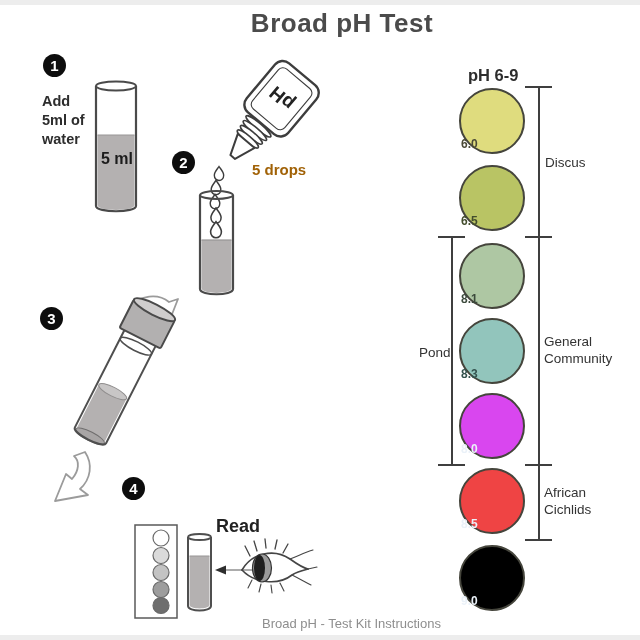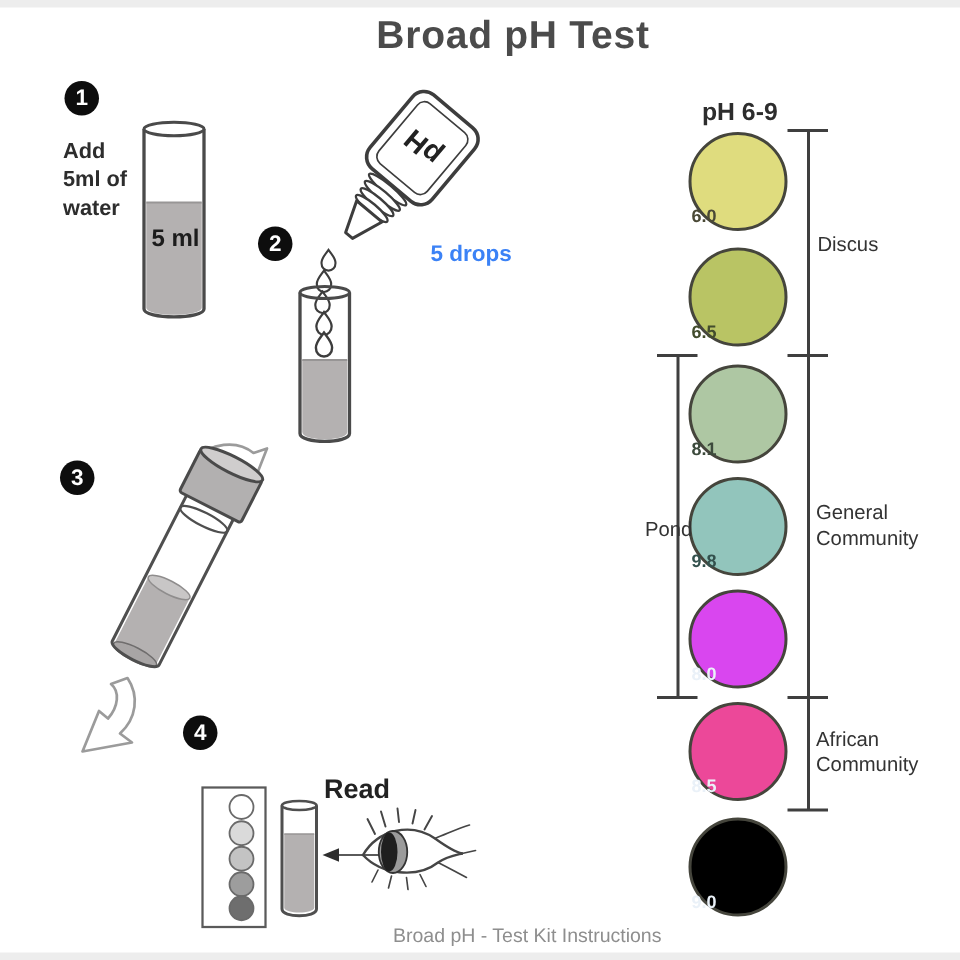--- a/index.html
+++ b/index.html
@@ -5,21 +5,21 @@
   html,body{margin:0;padding:0;}
   body{width:640px;height:640px;background:#ffffff;position:relative;overflow:hidden;
        font-family:"Liberation Sans", sans-serif;color:#2d2d2d;}
   .film-strip{position:absolute;left:0;right:0;height:5px;background:#ededed;}
   .title{position:absolute;top:8px;left:44px;right:0;text-align:center;
          font-size:26px;font-weight:bold;color:#4b4b4b;letter-spacing:0.5px;}
   .caption{position:absolute;top:616px;left:262px;font-size:13px;color:#8e8e8e;white-space:nowrap;}
   .badge{position:absolute;width:23px;height:23px;border-radius:50%;background:#0d0d0d;color:#fff;
          font-weight:bold;font-size:15px;display:flex;align-items:center;justify-content:center;z-index:5;}
   .instr{position:absolute;left:42px;top:92px;font-size:14.5px;line-height:19px;font-weight:600;color:#2d2d2d;}
-  .drops-label{position:absolute;left:252px;top:161px;font-size:15px;font-weight:600;color:#3b82f6;z-index:5;margin-left:35px;}
+  .drops-label{position:absolute;left:252px;top:161px;font-size:15px;font-weight:600;color:#a16207;z-index:5;}
   .read-label{position:absolute;left:216px;top:516px;font-size:18px;font-weight:bold;color:#222;z-index:5;}
   .scale-header{position:absolute;left:468px;top:56px;font-size:16.5px;font-weight:bold;color:#2d2d2d;margin-top:10px;}
   .scale-circle{position:absolute;left:459px;width:66px;height:66px;border-radius:50%;
                 border:2px solid #45453c;box-sizing:border-box;}
   .scale-ph{position:absolute;bottom:1px;left:0;right:0;font-size:12px;font-weight:bold;}
   .vline{position:absolute;width:2px;background:#3f3f3f;}
   .hcap{position:absolute;width:27px;height:2px;background:#3f3f3f;}
   .group-label{position:absolute;font-size:13.5px;color:#333;font-weight:500;line-height:17px;}
   svg{position:absolute;overflow:visible;}
 </style>
@@ -149,39 +149,39 @@
 <div class="scale-circle" style="top: 88px; background-color: rgb(223, 220, 126);">
   <span class="scale-ph" style="color: rgb(74, 73, 54);">6.0</span>
 </div>
 <div class="scale-circle" style="top: 165px; background-color: rgb(185, 196, 100);">
   <span class="scale-ph" style="color: rgb(67, 77, 45);">6.5</span>
 </div>
 <div class="scale-circle" style="top: 243px; background-color: rgb(174, 199, 163);">
   <span class="scale-ph" style="color: rgb(60, 74, 60);">8.1</span>
 </div>
 <div class="scale-circle" style="top: 318px; background-color: rgb(146, 197, 188);">
-  <span class="scale-ph" style="color: rgb(51, 81, 77);">9.8</span>
+  <span class="scale-ph" style="color: rgb(51, 81, 77);">8.3</span>
 </div>
 <div class="scale-circle" style="top: 393px; background-color: #d946ef;">
   <span class="scale-ph" style="color: rgb(234, 241, 248);">8.0</span>
 </div>
-<div class="scale-circle" style="top: 468px; background-color: #ec4899;">
+<div class="scale-circle" style="top: 468px; background-color: #ef4444;">
   <span class="scale-ph" style="color: rgb(234, 241, 248);">8.5</span>
 </div>
 <div class="scale-circle" style="top: 545px; background-color: #000000;">
   <span class="scale-ph" style="color: rgb(234, 241, 248);">9.0</span>
 </div>
 
 <div class="vline" style="left:538px;top:87px;height:453px"></div>
 <div class="hcap" style="left:525px;top:86px"></div>
 <div class="hcap" style="left:525px;top:236px"></div>
 <div class="hcap" style="left:525px;top:464px"></div>
 <div class="hcap" style="left:525px;top:539px"></div>
 <div class="vline" style="left:451px;top:237px;height:228px"></div>
 <div class="hcap" style="left:438px;top:236px"></div>
 <div class="hcap" style="left:438px;top:464px"></div>
 
 <div class="group-label" style="left:545px;top:154px">Discus</div>
-<div class="group-label" style="left:430px;top:344px">Pond</div>
+<div class="group-label" style="left:419px;top:344px">Pond</div>
 <div class="group-label" style="left:544px;top:333px;width:72px">General Community</div>
-<div class="group-label" style="left:544px;top:484px;width:58px">African Community</div>
+<div class="group-label" style="left:544px;top:484px;width:58px">African Cichlids</div>
 
 <div class="caption">Broad pH - Test Kit Instructions</div>
 
 </body></html>

